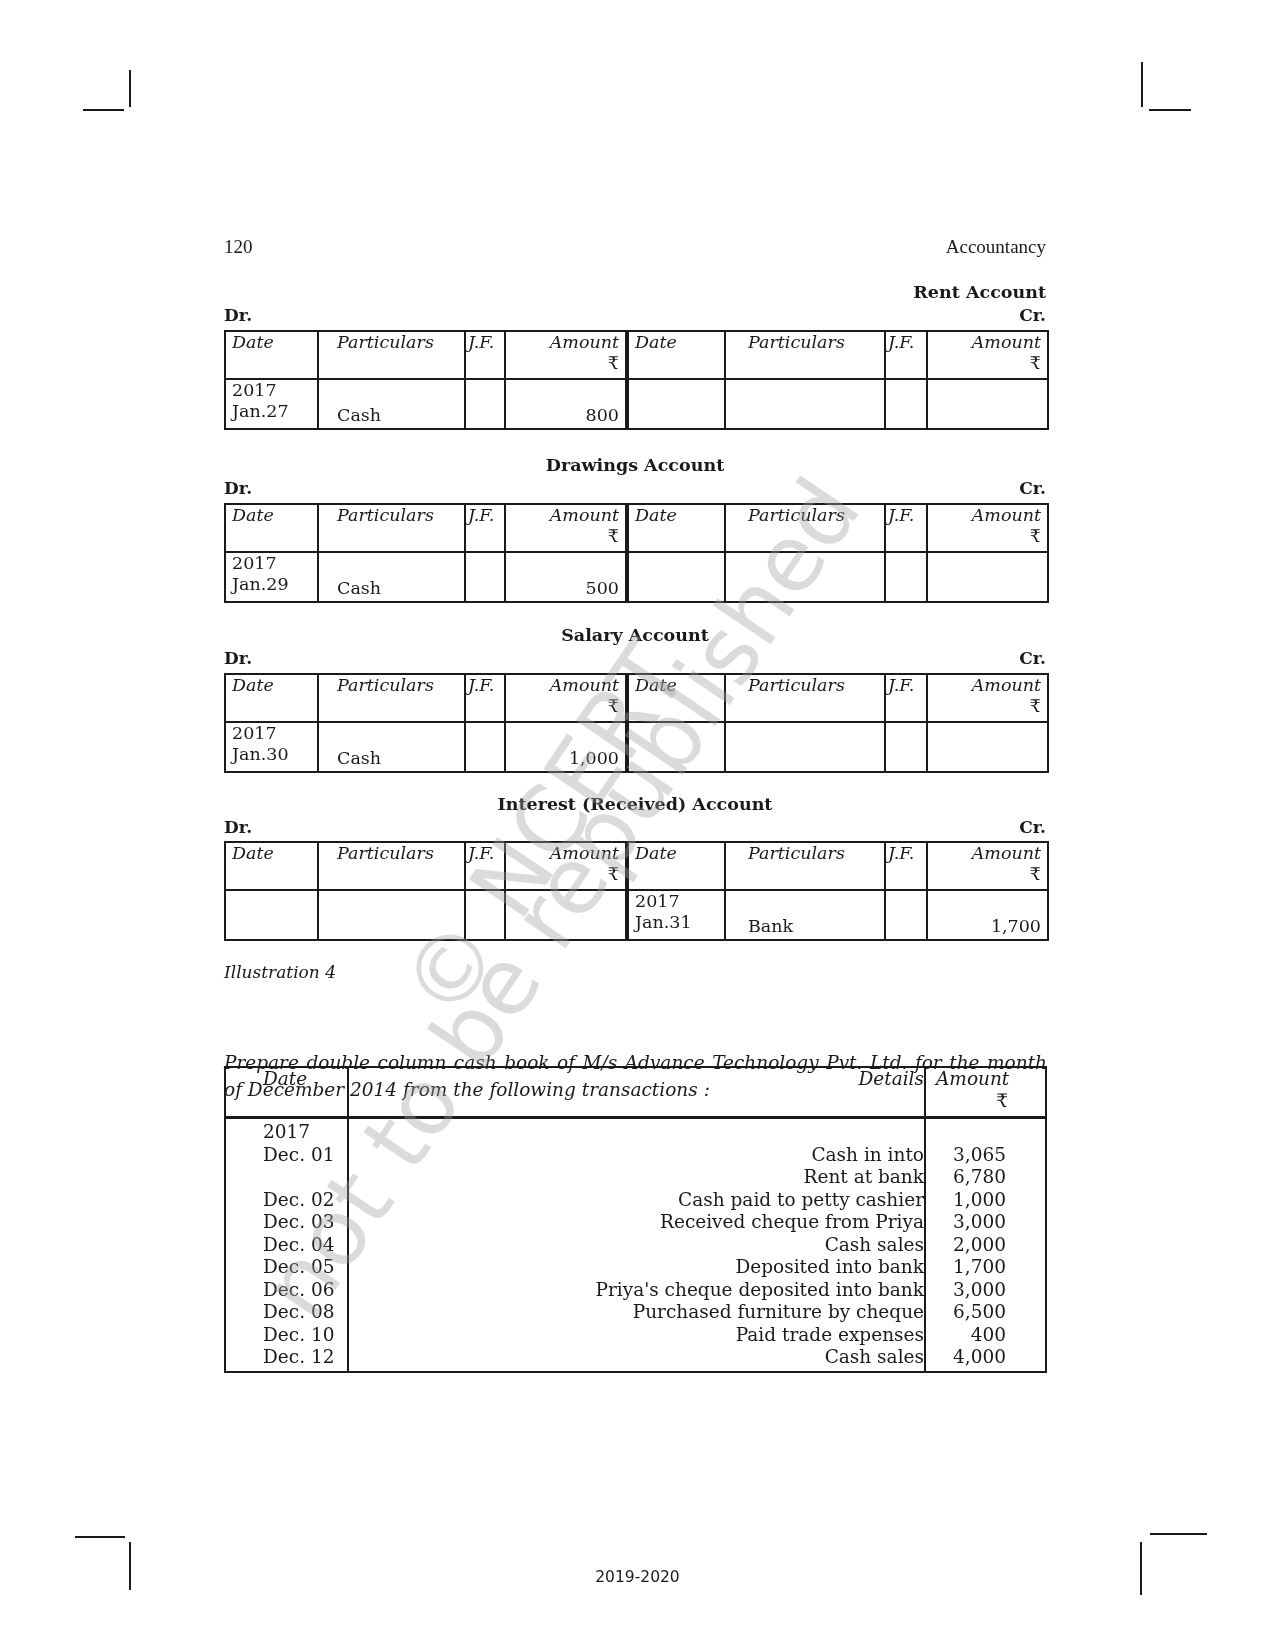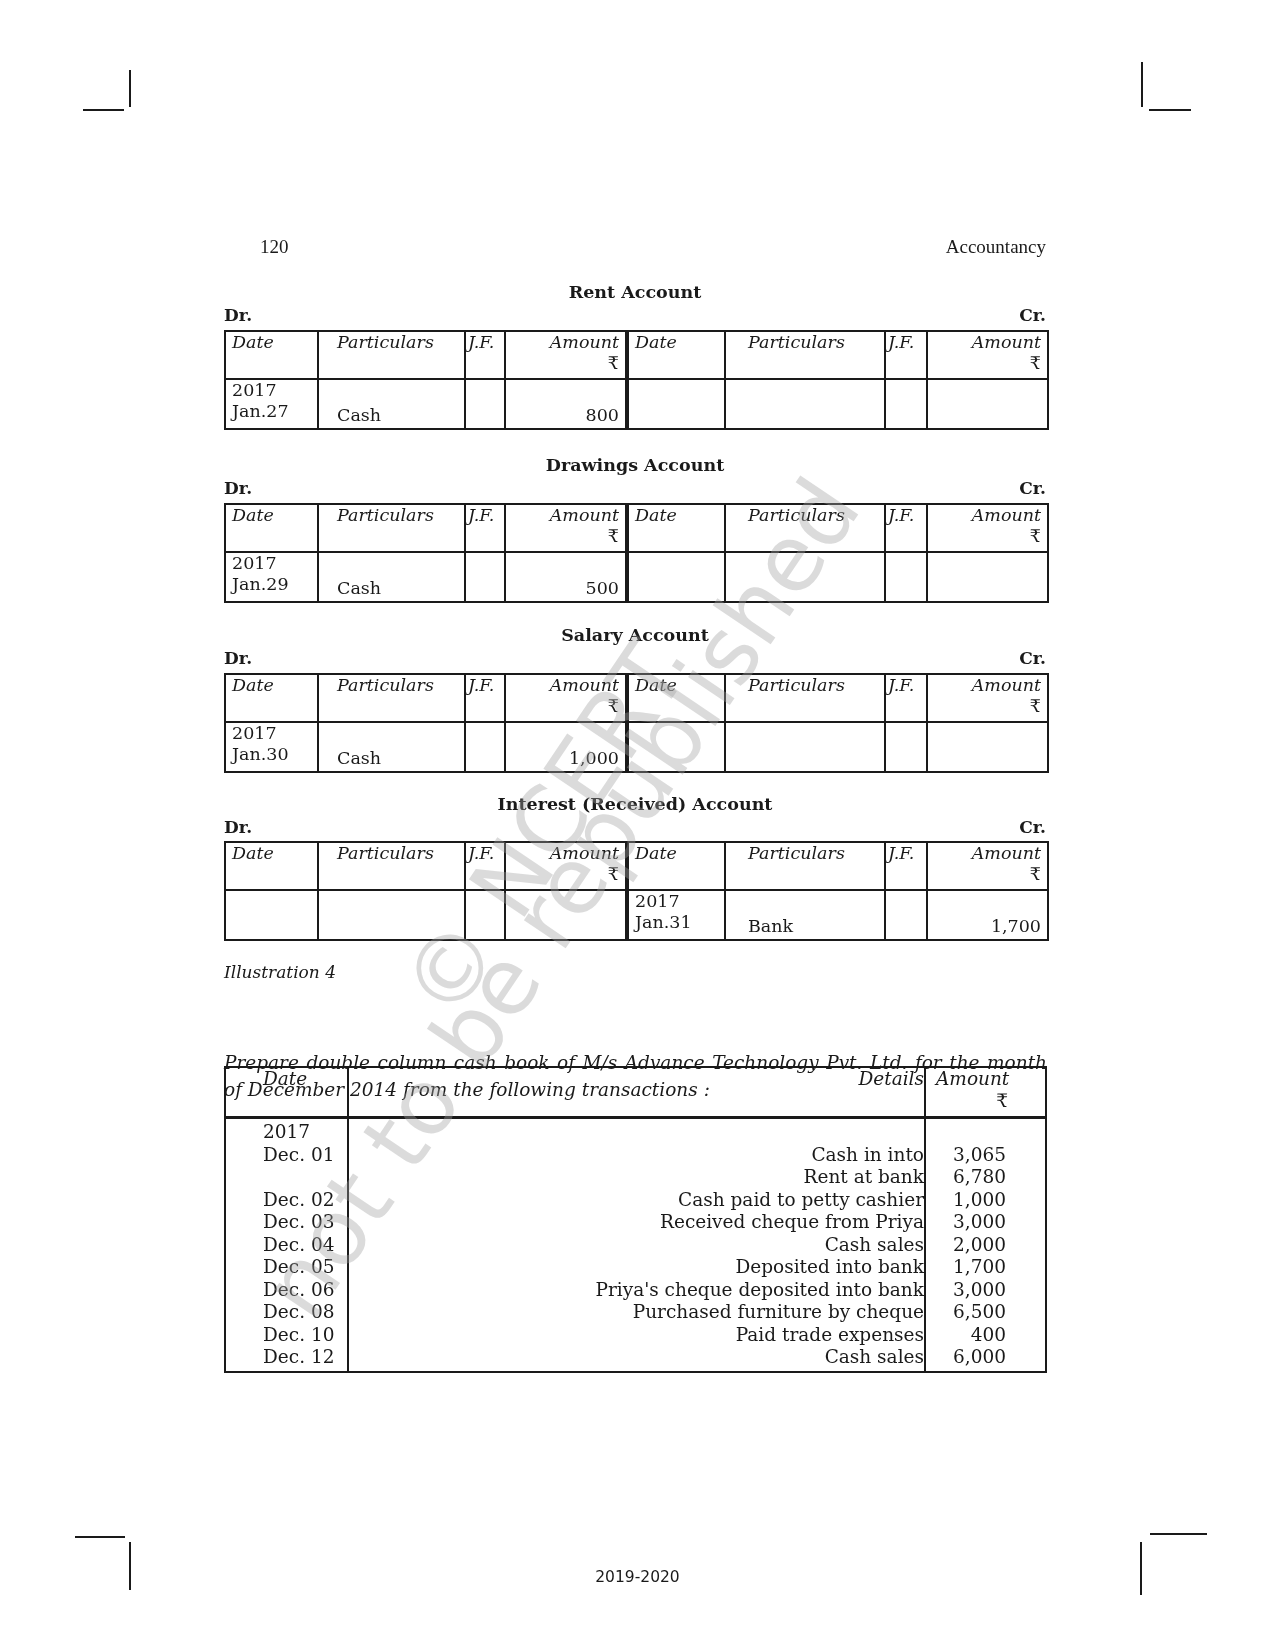--- a/index.html
+++ b/index.html
@@ -1,19 +1,19 @@
 <!DOCTYPE html>
 <html><head>
 <meta charset="utf-8">
 <style>
   html, body { margin:0; padding:0; background:#ffffff; }
   body { width:1275px; height:1650px; position:relative; overflow:hidden;
          font-family:"DejaVu Serif","Liberation Serif",serif; color:#1a1a1a; }
   .crop { position:absolute; background:#1a1a1a; }
-  .page-num, .running-head { position:absolute; top:236px; font-size:19px; font-family:"Liberation Serif",serif;margin-left:36px; }
+  .page-num, .running-head { position:absolute; top:236px; font-size:19px; font-family:"Liberation Serif",serif; }
   .page-num { left:224px; }
   .running-head { right:229px; }
   .acc-title { position:absolute; left:224px; width:822px; text-align:center; font-weight:bold; font-size:17.5px; font-family:"DejaVu Serif",serif; }
   .drcr { position:absolute; left:224px; width:822px; font-weight:bold; font-size:17px; font-family:"DejaVu Serif",serif; }
   .drcr .cr { position:absolute; right:0; top:0;margin-left:21px; }
   table.ledger { position:absolute; left:224px; width:823px; border-collapse:collapse; table-layout:fixed; font-size:17.5px; font-family:"DejaVu Serif",serif; }
   table.ledger td { border:2px solid #1a1a1a; padding:0 6px; vertical-align:top; line-height:21px; }
   table.ledger tr.head td { height:46px; font-style:italic; }
   table.ledger tr.body td { height:46px; }
   table.ledger td.div { border-right:4px solid #1a1a1a; }
@@ -43,21 +43,21 @@
 <div class="crop" style="left:1141px;top:62px;width:2px;height:45px;"></div>
 <div class="crop" style="left:1149px;top:109px;width:42px;height:2px;"></div>
 <div class="crop" style="left:75px;top:1536px;width:50px;height:2px;"></div>
 <div class="crop" style="left:129px;top:1542px;width:2px;height:48px;"></div>
 <div class="crop" style="left:1150px;top:1533px;width:57px;height:2px;"></div>
 <div class="crop" style="left:1140px;top:1542px;width:2px;height:53px;"></div>
 
 <div class="page-num">120</div>
 <div class="running-head">Accountancy</div>
 
-<div class="acc-title" style="top:282px;">Rent Account</div>
+<div class="acc-title" style="top:282px;text-align:right;">Rent Account</div>
 <div class="drcr" style="top:305px;">
   <span>Dr.</span>
   <span class="cr">Cr.</span>
 </div>
 <table class="ledger" style="top:330px;">
   <colgroup>
       <col style="width:93px">
       <col style="width:147px">
       <col style="width:40px">
       <col style="width:122px">
@@ -295,21 +295,21 @@
     <td class="c-amt">6,500</td>
   </tr>
   <tr class="row">
     <td class="c-date">Dec. 10</td>
     <td class="c-det">Paid trade expenses</td>
     <td class="c-amt">400</td>
   </tr>
   <tr class="row last">
     <td class="c-date" style="padding-bottom:2px">Dec. 12</td>
     <td class="c-det">Cash sales</td>
-    <td class="c-amt">6,000</td>
+    <td class="c-amt">4,000</td>
   </tr>
 </tbody>
   </table>
 
 <div class="watermark" style="left:470px;top:930px;font-size:92px;transform:rotate(-56deg);">© NCERT</div>
 <div class="watermark" style="left:330px;top:1230px;font-size:92px;transform:rotate(-56deg);">not to be republished</div>
 
 <div class="footer">2019-2020</div>
 
 </body></html>

